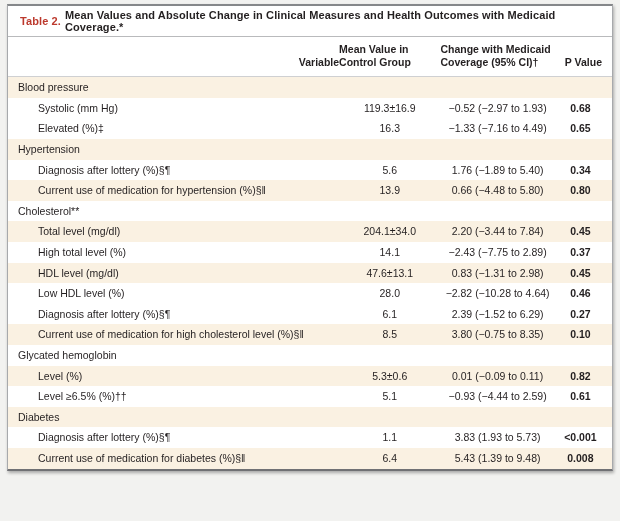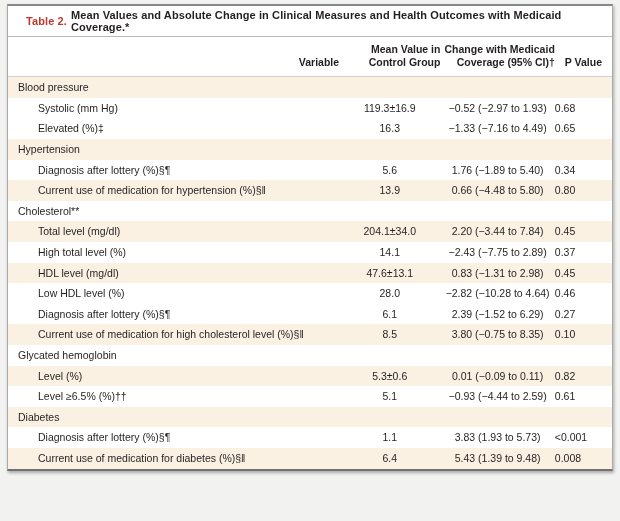--- a/index.html
+++ b/index.html
@@ -19,21 +19,21 @@
     border-left: 1px solid #a7a9ac;
     border-right: 1px solid #a7a9ac;
     border-top: 2px solid #85878a;
     border-bottom: 2px solid #707174;
     box-shadow: 1px 2px 3px rgba(0,0,0,0.30);
   }
   .title-bar {
     height: 30px;
     display: flex;
     align-items: center;
-    padding-left: 18px;
+    padding-left: 12px;
     border-bottom: 1px solid #b9babc;
     background: #ffffff;
     font-size: 11px;
     font-weight: bold;
     letter-spacing: 0.1px;
   }
   .title-bar .tbl-label { color: #bc392d; margin-right: 4px; white-space: nowrap; }
   table {
     border-collapse: collapse;
     table-layout: fixed;
@@ -46,30 +46,30 @@
   col.c-p      { width: 57px;  }
   thead th {
     font-weight: bold;
     vertical-align: bottom;
     padding: 6px 0 7px 0;
     border-bottom: 1px solid #cfd0d2;
     line-height: 1.25;
     background: #ffffff;
   }
   thead th.a-left   { text-align: right;  padding-left: 10px; }
-  thead th.a-center { text-align: right; }
+  thead th.a-center { text-align: left; }
   thead th.a-right  { text-align: right; padding-right: 10px; }
   tbody tr { height: 20.6px; border-radius: 10px; }
   tbody tr.stripe { background: #faf1e2; }
   tbody td { padding: 0; line-height: 20.6px; white-space: nowrap; overflow: hidden; }
   td.cell-variable { text-align: left; padding-left: 30px; }
   tr.section td.cell-variable { padding-left: 10px; }
   td.cell-mean   { text-align: center; }
   td.cell-change { text-align: center; }
-  td.cell-p      { text-align: left; padding-right: 6px; }
+  td.cell-p      { text-align: center; padding-right: 6px; font-weight: bold; }
 </style>
 </head>
 <body>
 
 <div class="card">
   <div class="title-bar">
     <span class="tbl-label">Table 2.</span>
     <span>Mean Values and Absolute Change in Clinical Measures and Health Outcomes with Medicaid Coverage.*</span>
   </div>
   <table>

